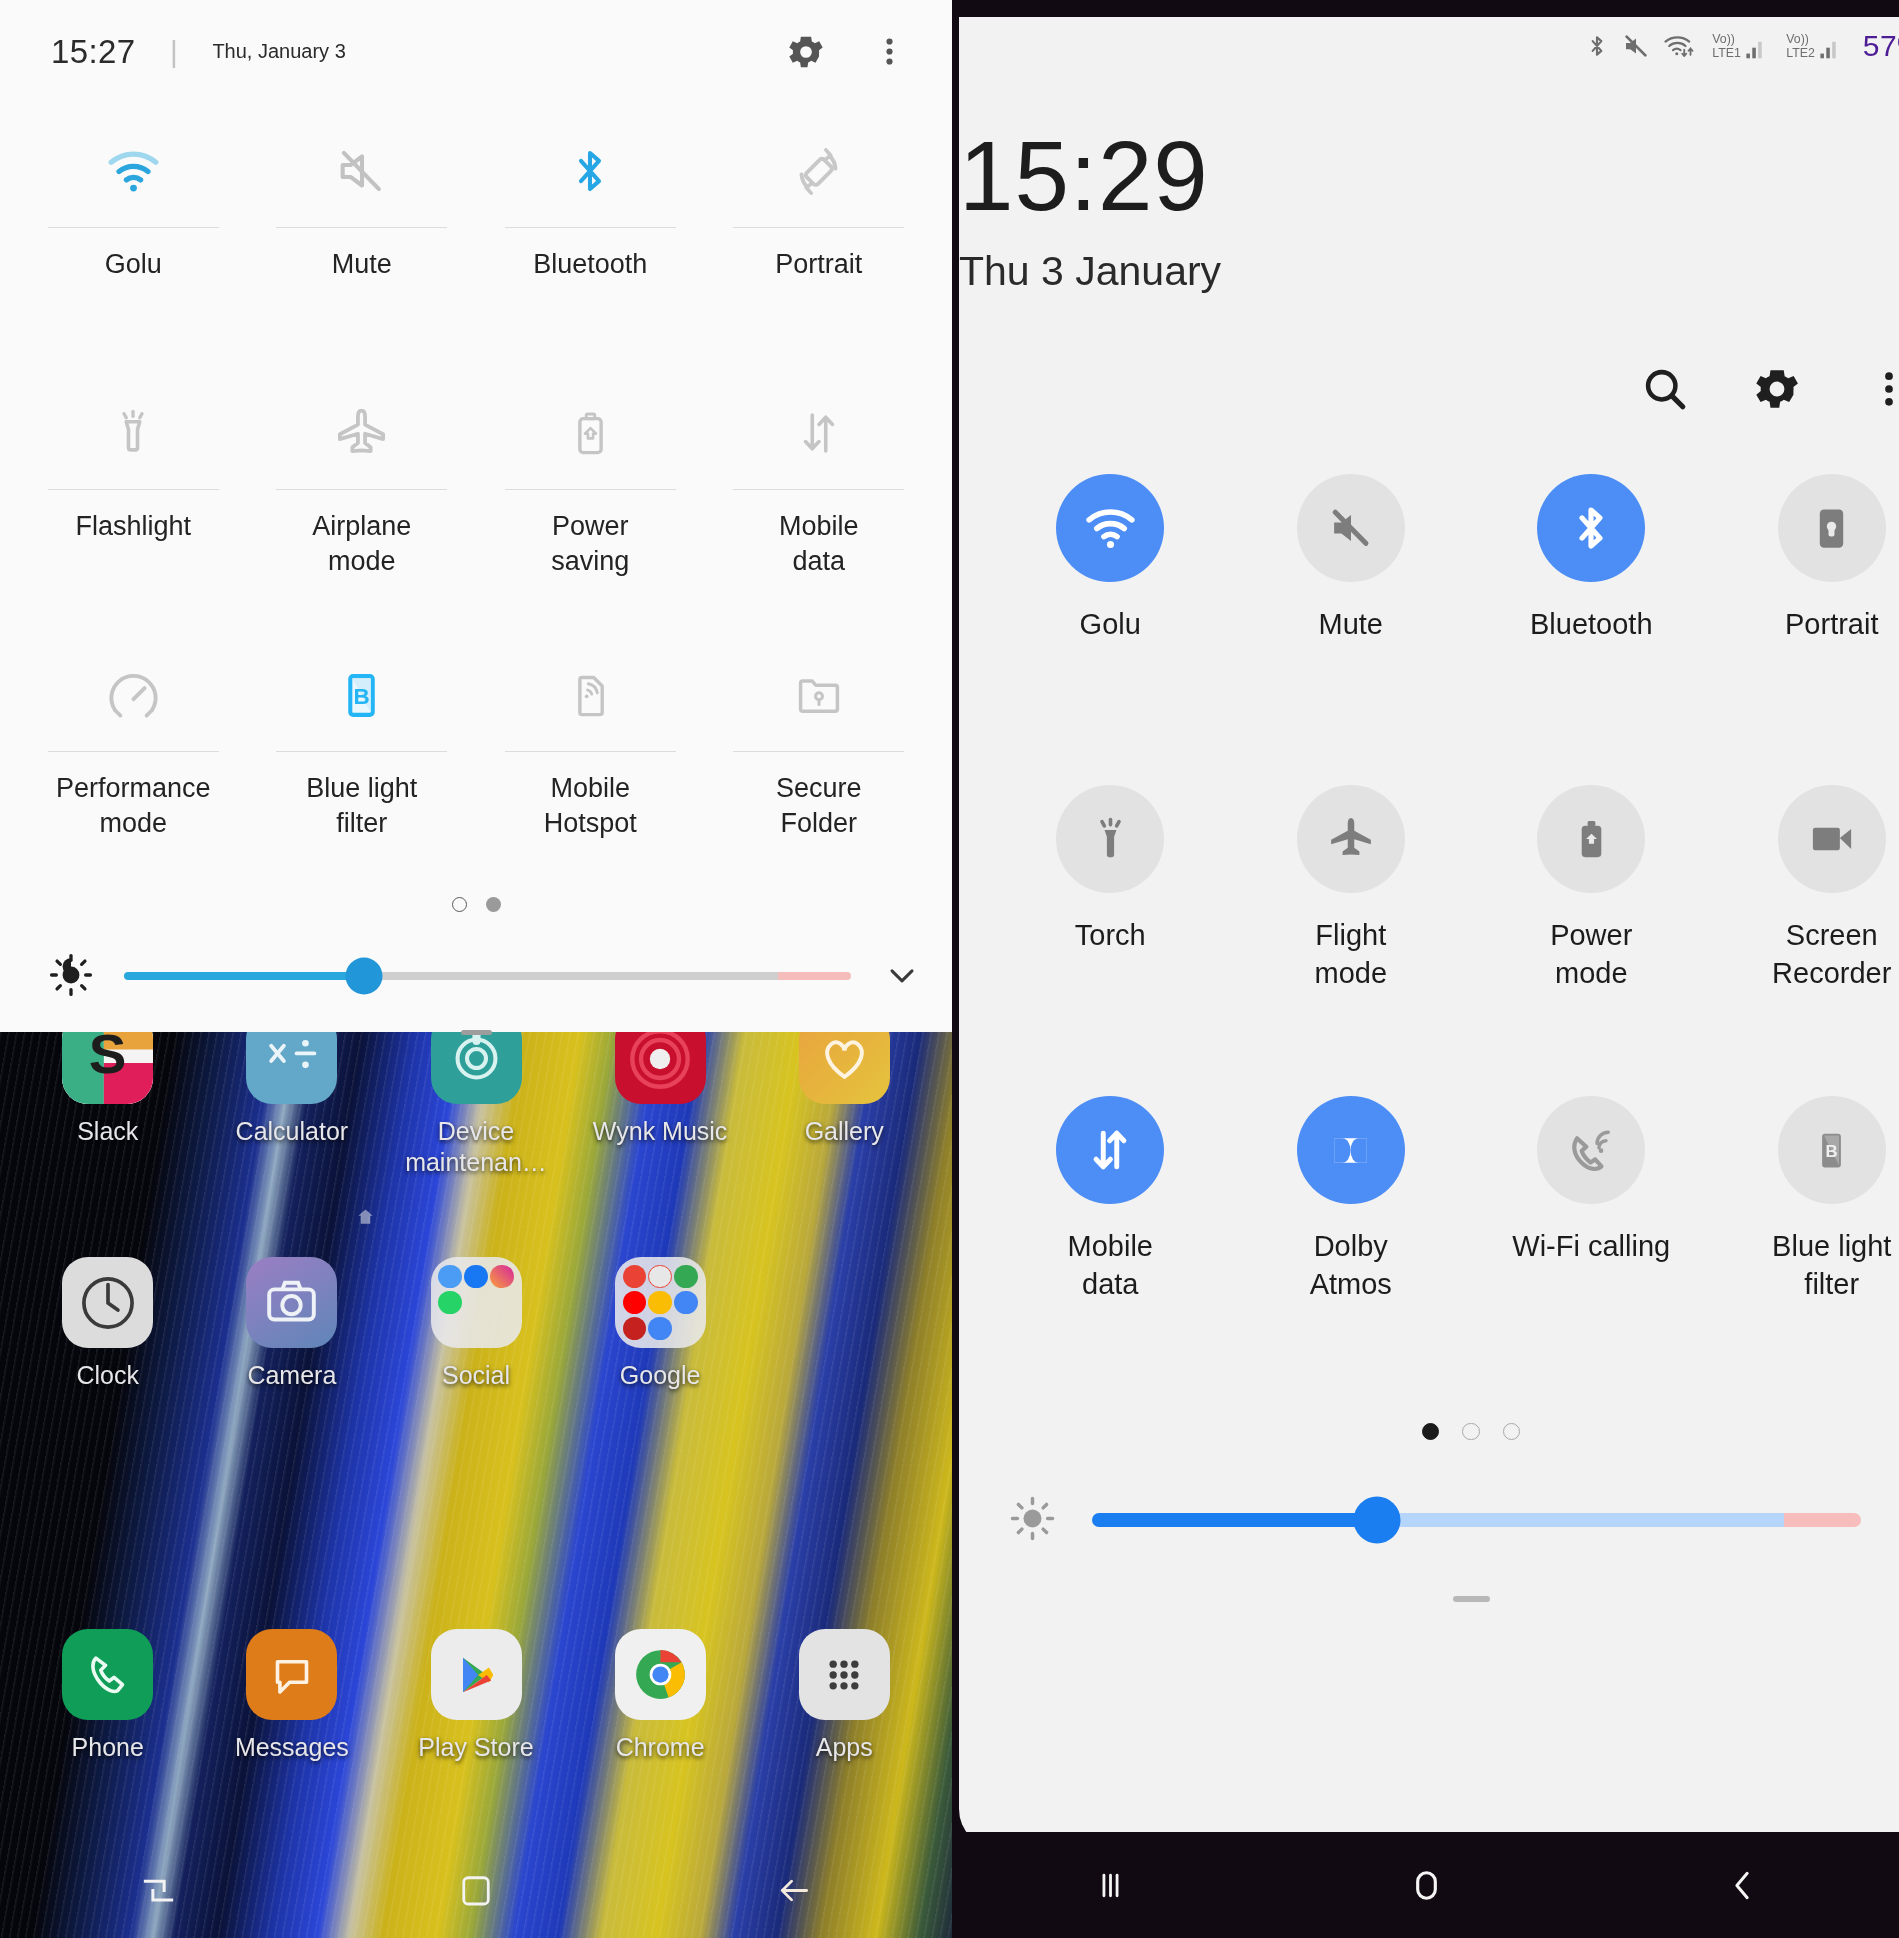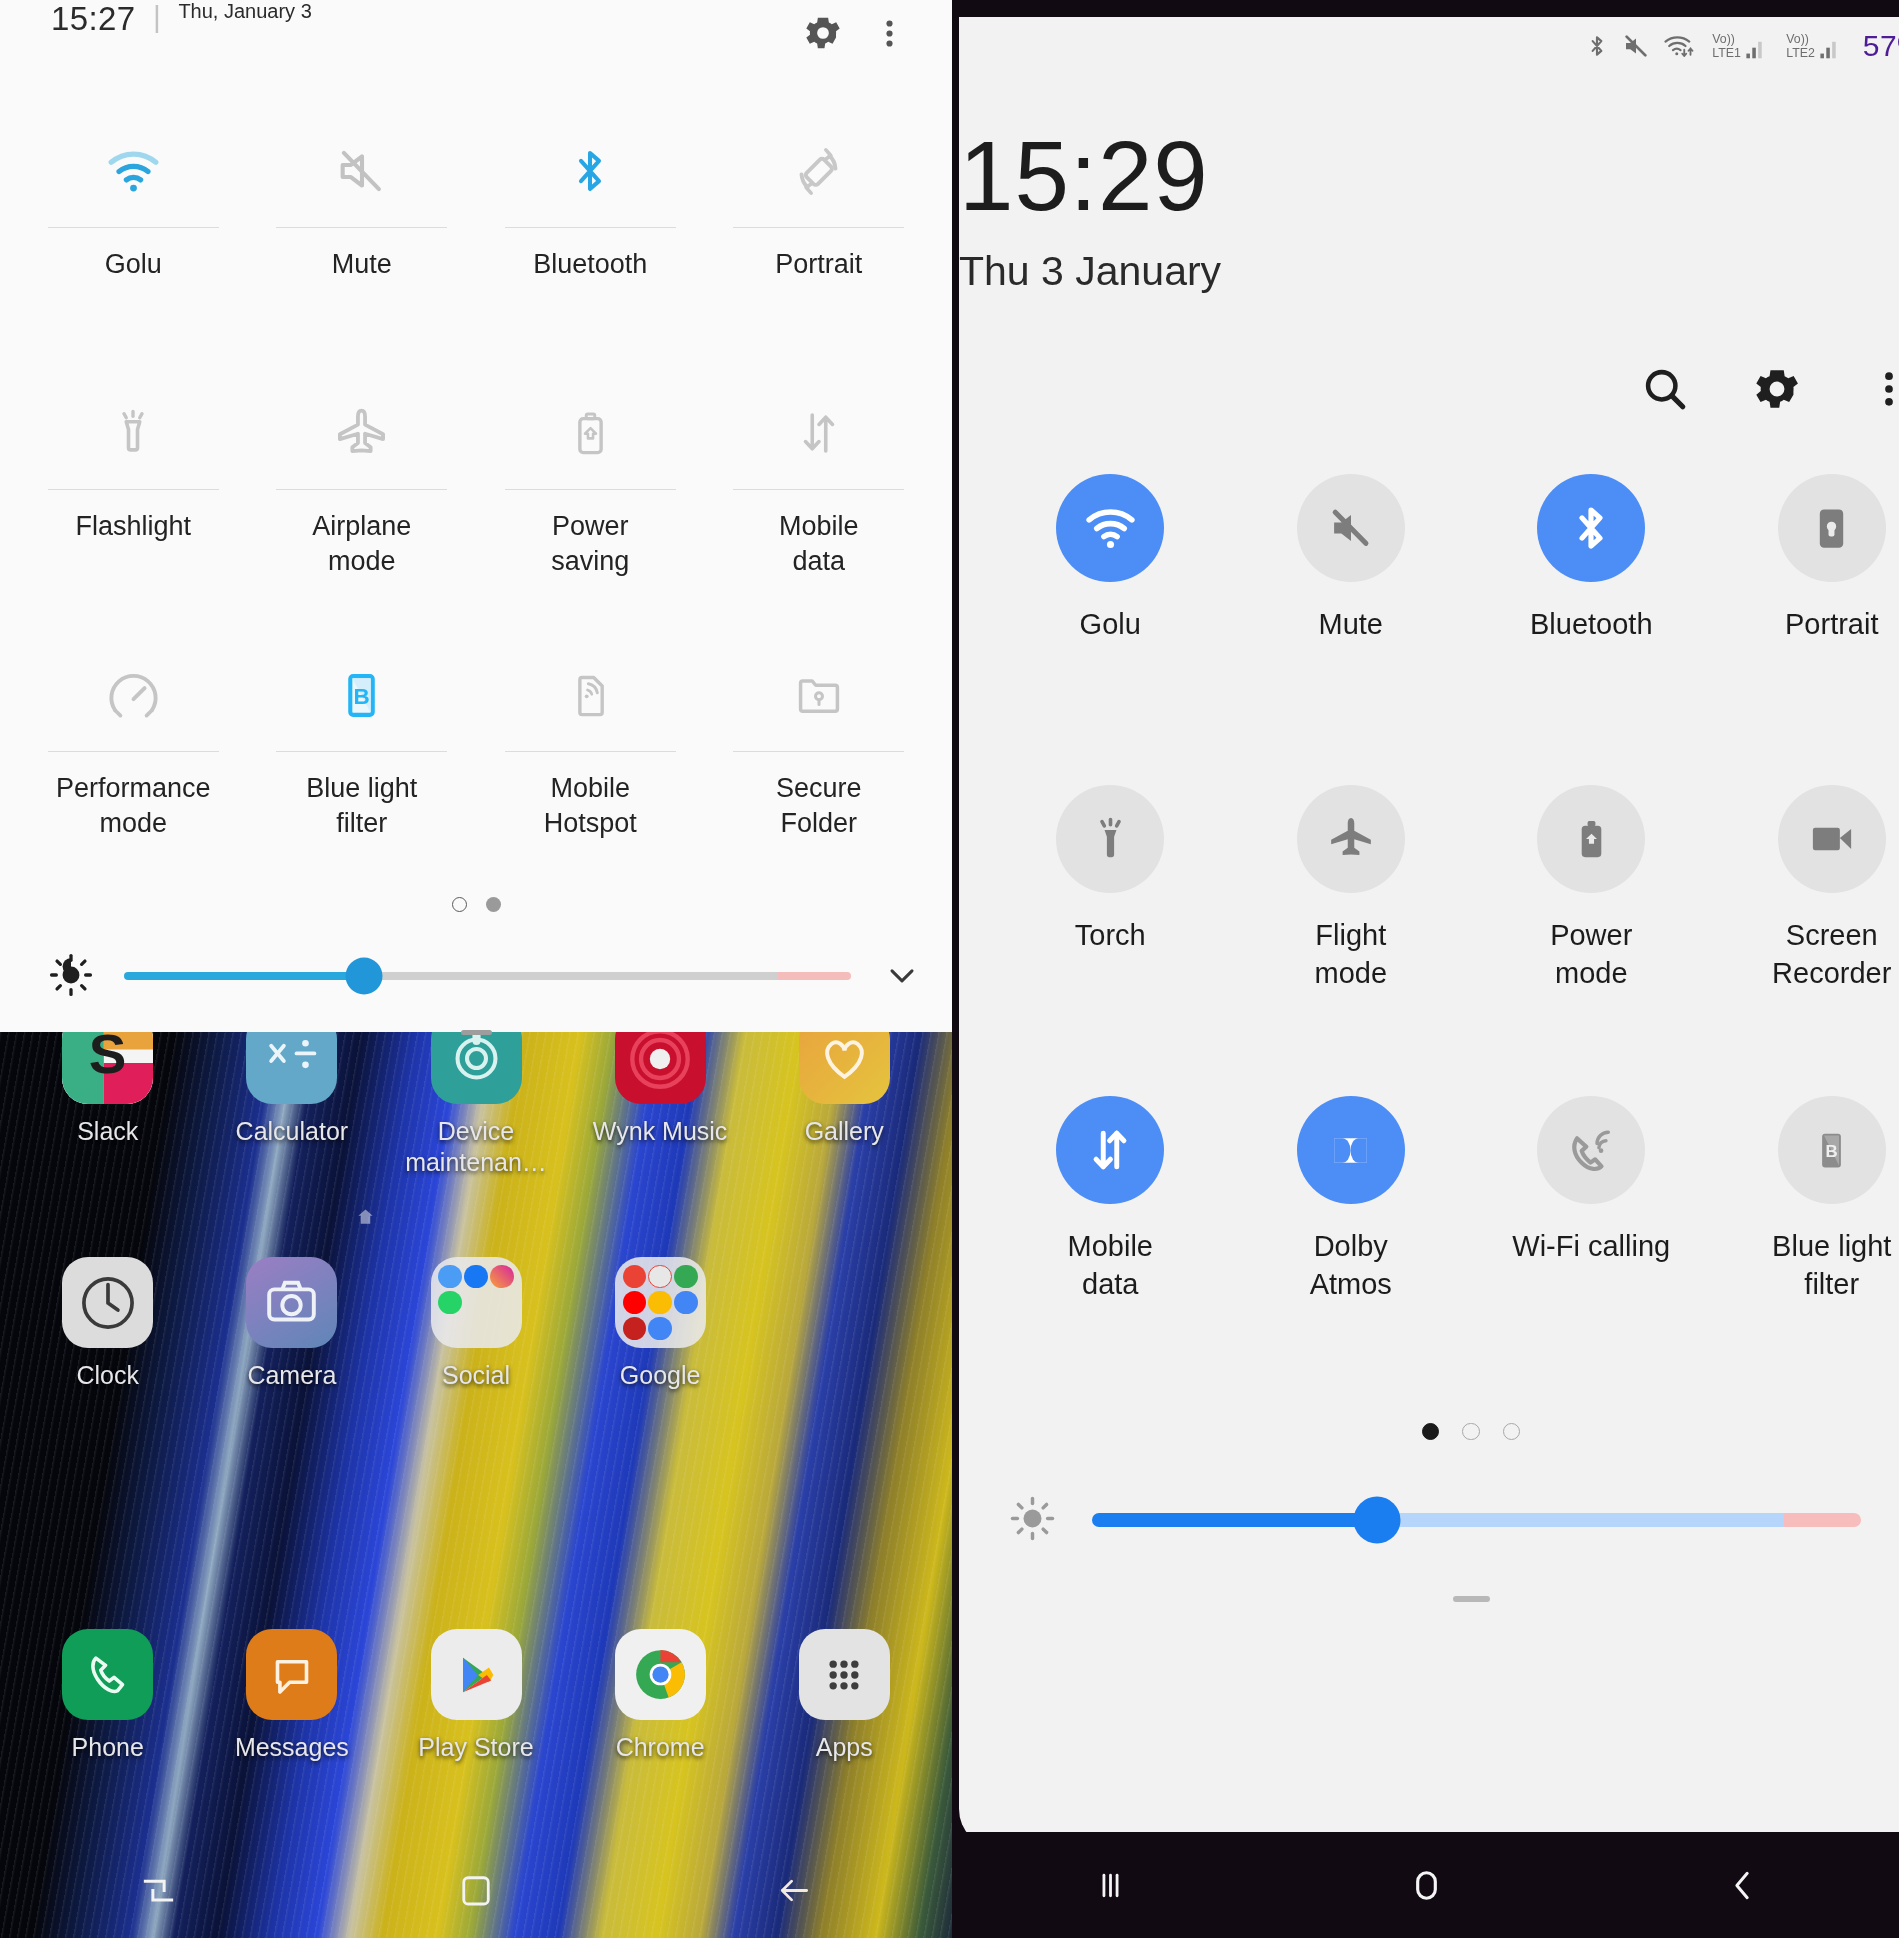--- a/index.html
+++ b/index.html
@@ -18,22 +18,23 @@
     background: #000;
     overflow: hidden;
   }
   .left-qs {
     position: absolute; top: 0; left: 0;
     width: 952px; height: 1032px;
     background: #fafafa;
   }
   .lqs-header {
     height: 103px;
-    display: flex; align-items: flex-start;
+    display: flex; align-items: center;
     padding: 0 30px 0 51px;
+    gap: 17px;
   }
   .lqs-clock {
     font-size: 33px; color: #2b2b2b; letter-spacing: 0.4px;
   }
   .lqs-sep {
     color: #c3c3c3; margin: 0 17.5px; font-size: 30px; font-weight: 300;
   }
   .lqs-date { font-size: 20px; color: #2b2b2b; }
   .lqs-spacer { flex: 1; }
   .lqs-icon-btn {

